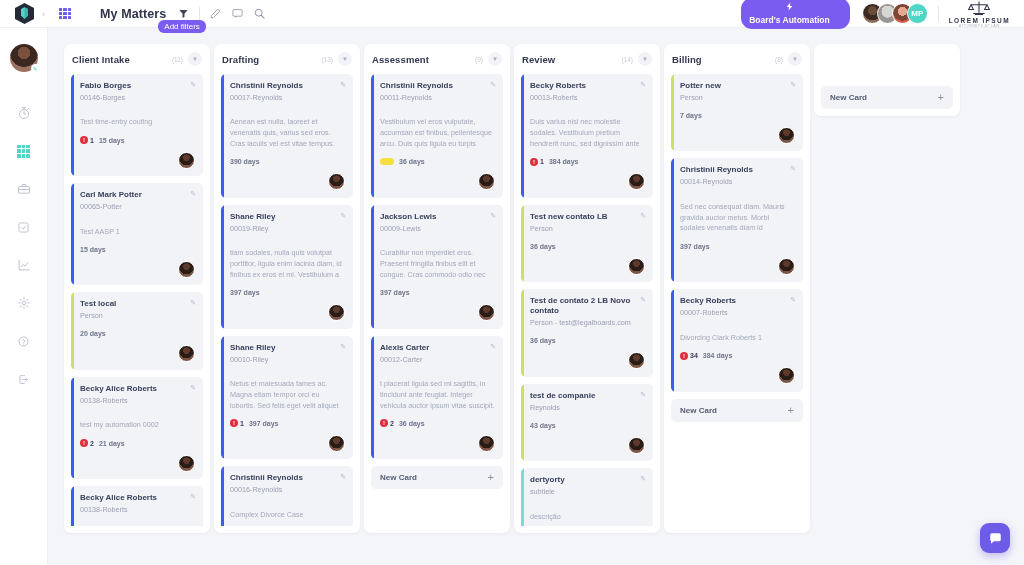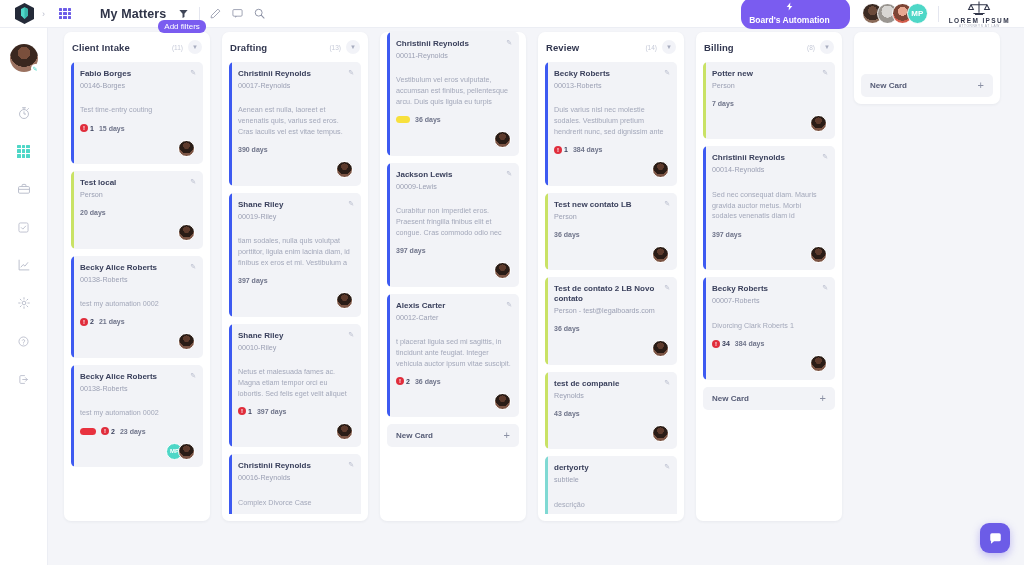--- a/index.html
+++ b/index.html
@@ -74,23 +74,23 @@
   .rail-item {
     width: 30px; height: 30px; display: flex; align-items: center; justify-content: center;
     color: #b5b9c8; margin-bottom: 8px; cursor: pointer; border-radius: 5px;
   }
   .rail-item.active { color: #4ed7c7; }
   .rail-grid { width: 13px; height: 13px; display: grid; grid-template-columns: repeat(3,1fr); grid-template-rows: repeat(3,1fr); gap: 1px; }
   .rail-grid i { background: currentColor; border-radius: .5px; }
 
   
   .board {
-    position: absolute; top: 16px; left: 48px; width: 976px; height: 537px;
+    position: absolute; top: 28px; left: 48px; width: 976px; height: 537px;
     background: #f4f5f9; padding: 16px 0 12px 16px;
-    display: flex; gap: 12px; overflow: hidden;
+    display: flex; gap: 4px; overflow: hidden;
   }
   .column {
     width: 146px; background: #fff; border-radius: 7px; flex: 0 0 146px;
     box-shadow: 0 1px 3px rgba(40,45,70,.06);
     display: flex; flex-direction: column; max-height: 489px; padding: 0 7px 7px 7px;
   }
   .col-head { display: flex; align-items: center; height: 30px; padding: 0 1px; flex: 0 0 30px; }
   .col-title { font-size: 9.5px; font-weight: 700; color: #323750; letter-spacing: .1px; }
   .col-count { margin-left: auto; font-size: 6.5px; color: #c6cad8; margin-right: 5px; }
   .col-caret {
@@ -319,20 +319,32 @@
               <span class="badge-alert">
                 <span class="dot-alert">!</span>
                 <span>1</span>
               </span>
               <span class="days">15 days</span>
             </div>
             <div class="card-foot">
               <span class="card-av dark"></span>
             </div>
           </div>
+          <div class="card" style="--accent: #3d5af1;">
+            <span class="card-pen">✎</span>
+            <div class="card-title">Carl Mark Potter</div>
+            <div class="card-sub">00065-Potter</div>
+            <div class="card-desc">Test AASP 1</div>
+            <div class="card-meta">
+              <span class="days">15 days</span>
+            </div>
+            <div class="card-foot">
+              <span class="card-av dark"></span>
+            </div>
+          </div>
           <div class="card" style="--accent: #c9e265;">
             <span class="card-pen">✎</span>
             <div class="card-title">Test local</div>
             <div class="card-sub">Person</div>
             <div class="card-meta">
               <span class="days">20 days</span>
             </div>
             <div class="card-foot">
               <span class="card-av dark"></span>
             </div>
@@ -433,20 +445,25 @@
             </div>
             <div class="card-foot">
               <span class="card-av dark"></span>
             </div>
           </div>
           <div class="newcard"></div>
         </div>
       </div>
     </div>
     <div class="column">
+      <div class="col-head">
+        <span class="col-title">Assessment</span>
+        <span class="col-count">(9)</span>
+        <span class="col-caret">▼</span>
+      </div>
       <div class="col-body">
         <div class="col-scroll">
           <div class="card" style="--accent: #3d5af1;">
             <span class="card-pen">✎</span>
             <div class="card-title">Christinii Reynolds</div>
             <div class="card-sub">00011-Reynolds</div>
             <div class="card-desc">Vestibulum vel eros vulputate, accumsan est finibus, pellentesque arcu. Duis quis ligula eu turpis</div>
             <div class="card-meta">
               <span class="pill pill-yellow"></span>
               <span class="days">36 days</span>

